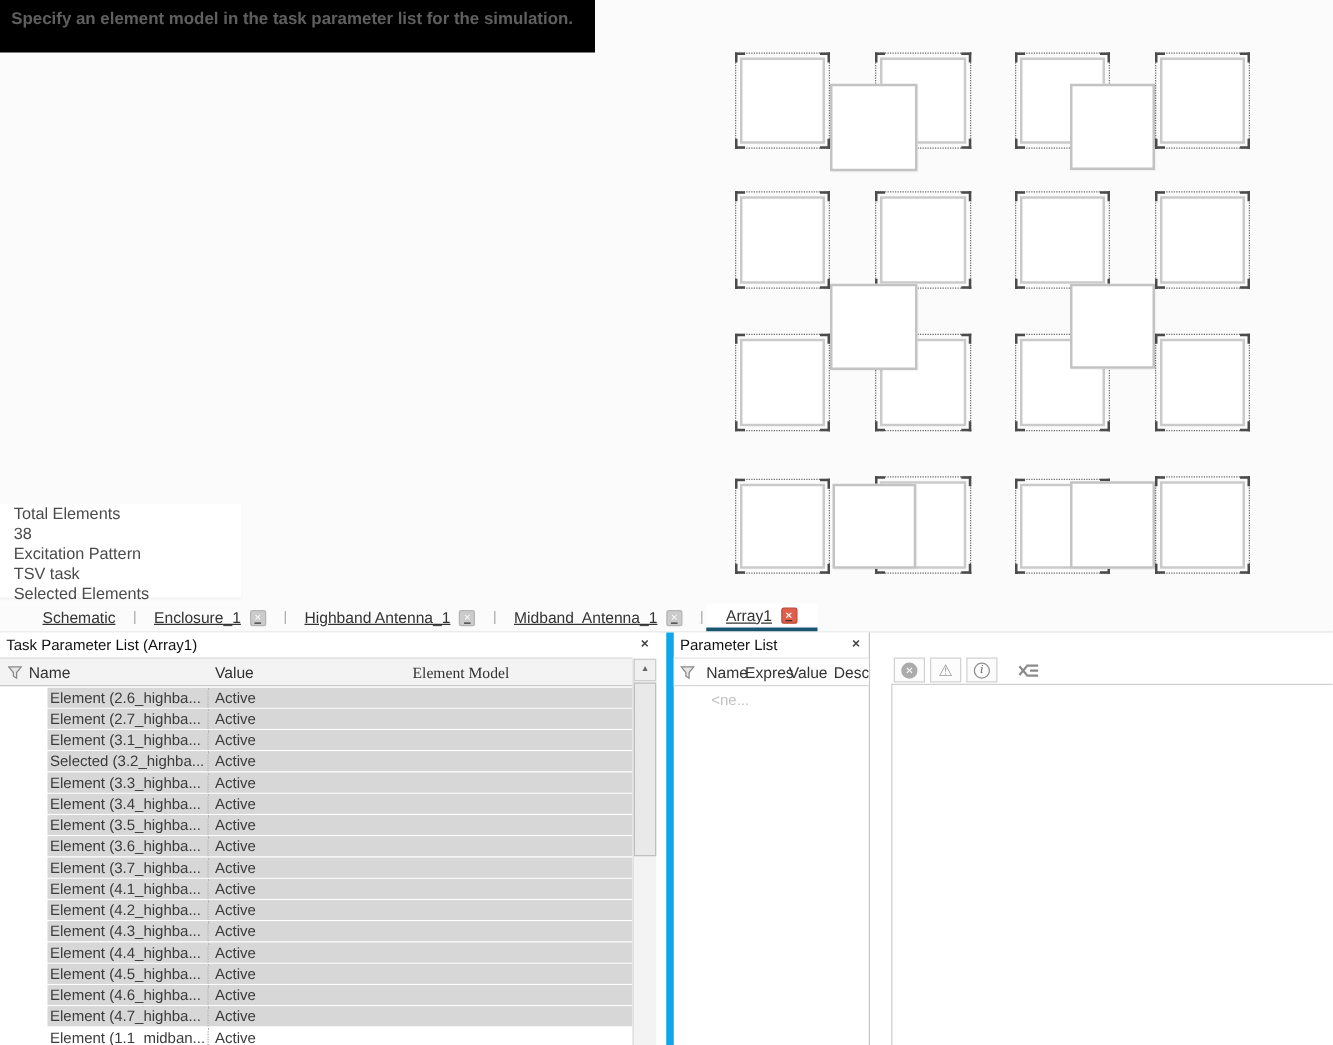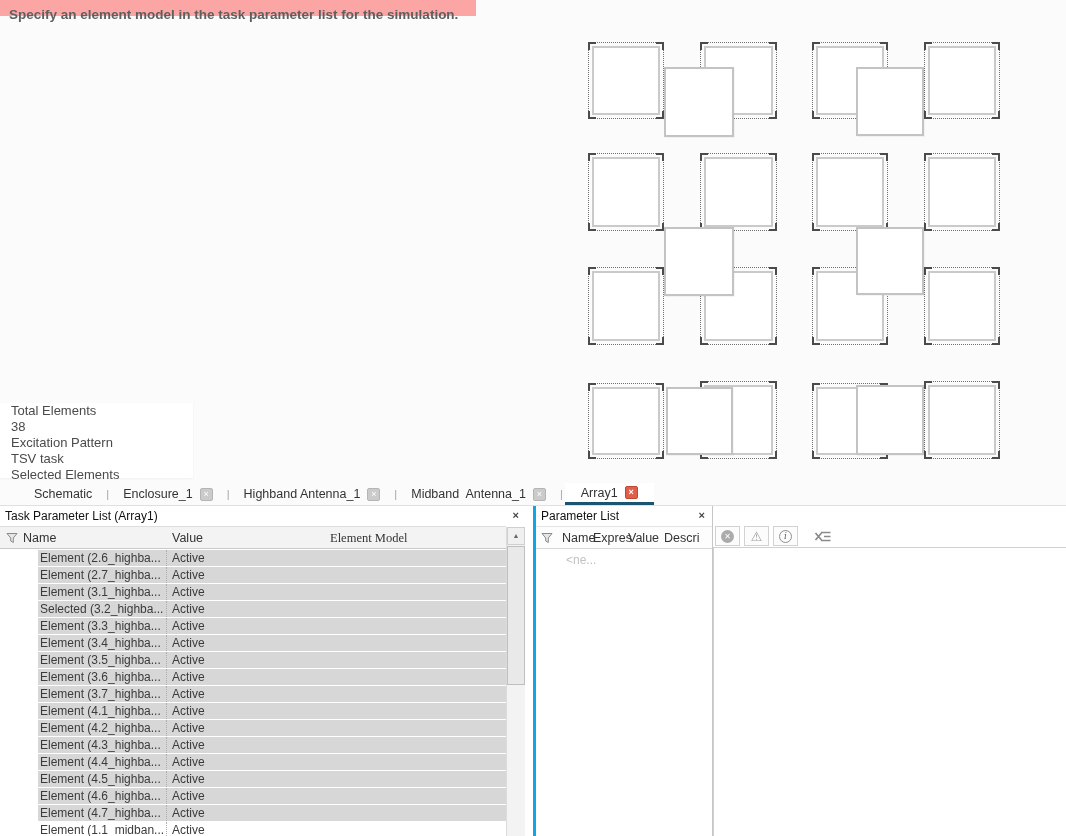--- a/index.html
+++ b/index.html
@@ -3,22 +3,22 @@
 <meta charset="utf-8">
 <style>
   html,body{margin:0;padding:0;}
   body{
     width:1066px;height:836px;position:relative;overflow:hidden;
     font-family:"Liberation Sans","DejaVu Sans",sans-serif;
     background:#ffffff;-webkit-font-smoothing:antialiased;
   }
   
   #banner{
-    position:absolute;left:0;top:0;width:476px;height:16px;box-sizing:border-box;
-    background:#fca5a5;color:#5f5f5f;font-weight:bold;font-size:13.5px;
+    position:absolute;left:0;top:0;width:476px;height:42px;box-sizing:border-box;
+    background:#000000;color:#5f5f5f;font-weight:bold;font-size:13.5px;
     line-height:30px;padding-left:9px;z-index:3;
   }
   
   #canvas{position:absolute;left:0;top:0;width:1066px;height:483px;background:#fbfbfb;z-index:0;}
   .selbox{position:absolute;border:1px dotted #6f6f6f;box-sizing:border-box;background:transparent;}
   .selbox .inner{position:absolute;left:3px;top:3px;right:3px;bottom:3px;background:#fff;border:2px solid #cacaca;}
   .corner{position:absolute;width:8px;height:8px;box-sizing:border-box;}
   .c-tl{left:-1px;top:-1px;border-left:2px solid #4b4b4b;border-top:2px solid #4b4b4b;}
   .c-tr{right:-1px;top:-1px;border-right:2px solid #4b4b4b;border-top:2px solid #4b4b4b;}
   .c-bl{left:-1px;bottom:-1px;border-left:2px solid #4b4b4b;border-bottom:2px solid #4b4b4b;}
@@ -27,34 +27,34 @@
     box-shadow:1px 1px 0 rgba(0,0,0,0.04);}
   
   #props{position:absolute;left:0;top:403px;width:193px;height:75px;background:#fff;z-index:2;
     font-size:13px;color:#4a4a4a;box-shadow:0 1px 2px rgba(0,0,0,0.05);}
   #props .ptitle{font-weight:bold;color:#555;padding:5px 0 2px 10px;}
   .prop-row{display:flex;padding-left:11px;line-height:16px;flex-direction:column;}
   .prop-label{width:124px;}
   
   #tabbar{position:absolute;left:0;top:483px;width:1066px;height:22px;box-sizing:border-box;
     background:#fbfbfb;display:flex;align-items:stretch;padding-left:22px;
-    font-size:12.5px;color:#333;z-index:2;}
+    font-size:12.5px;color:#333;z-index:2;text-decoration:underline;}
   .tab{display:flex;align-items:center;padding:0 12px;}
   .tab-label{white-space:pre;}
   .tab.active{background:#fff;border-bottom:3px solid #1a5570;padding:0 16px;}
   .tab-sep{color:#a5a5a5;align-self:center;font-size:11px;padding:0 2px;}
   .close-box{width:13px;height:13px;border-radius:2px;background:#cbcbcb;border:1px solid #b5b5b5;
     color:#fff;font-size:9px;line-height:11px;text-align:center;margin-left:7px;box-sizing:border-box;}
   .tab.active .close-box{background:#e15f4a;border-color:#ba4936;font-weight:bold;}
   
   #panels{position:absolute;left:0;top:505px;width:1066px;height:331px;background:#ffffff;
     border-top:1px solid #e0e0e0;box-sizing:border-box;}
   .panel{position:absolute;top:0;bottom:0;background:#fff;}
   #panel-task{left:0;width:526px;}
-  #panel-param{left:533px;width:180px;border-left:3px solid #0ea5e9;border-right:1px solid #c6c6c6;box-sizing:border-box;}
+  #panel-param{left:533px;width:163px;border-left:6px solid #0ea5e9;border-right:1px solid #c6c6c6;box-sizing:border-box;}
   #panel-msg{left:713px;width:353px;background:transparent;}
   .panel-title{height:19px;font-size:12px;color:#111;padding:3px 6px 0 5px;position:relative;box-sizing:border-box;}
   .panel-close{position:absolute;right:7px;top:3px;color:#444;font-size:11px;font-weight:bold;line-height:12px;}
   
   .task-header{position:absolute;top:20px;left:0;width:506px;height:23px;background:#f3f3f3;
     border-top:1px solid #dddddd;border-bottom:1px solid #c9c9c9;box-sizing:border-box;
     font-size:12.5px;color:#333;}
   .task-header .hdr-label{position:absolute;top:3px;line-height:17px;}
   #col-name{left:23px;} #col-type{left:172px;} #col-model{left:330px;font-family:Liberation Serif, serif;}
   .funnel{position:absolute;left:6px;top:5px;}

